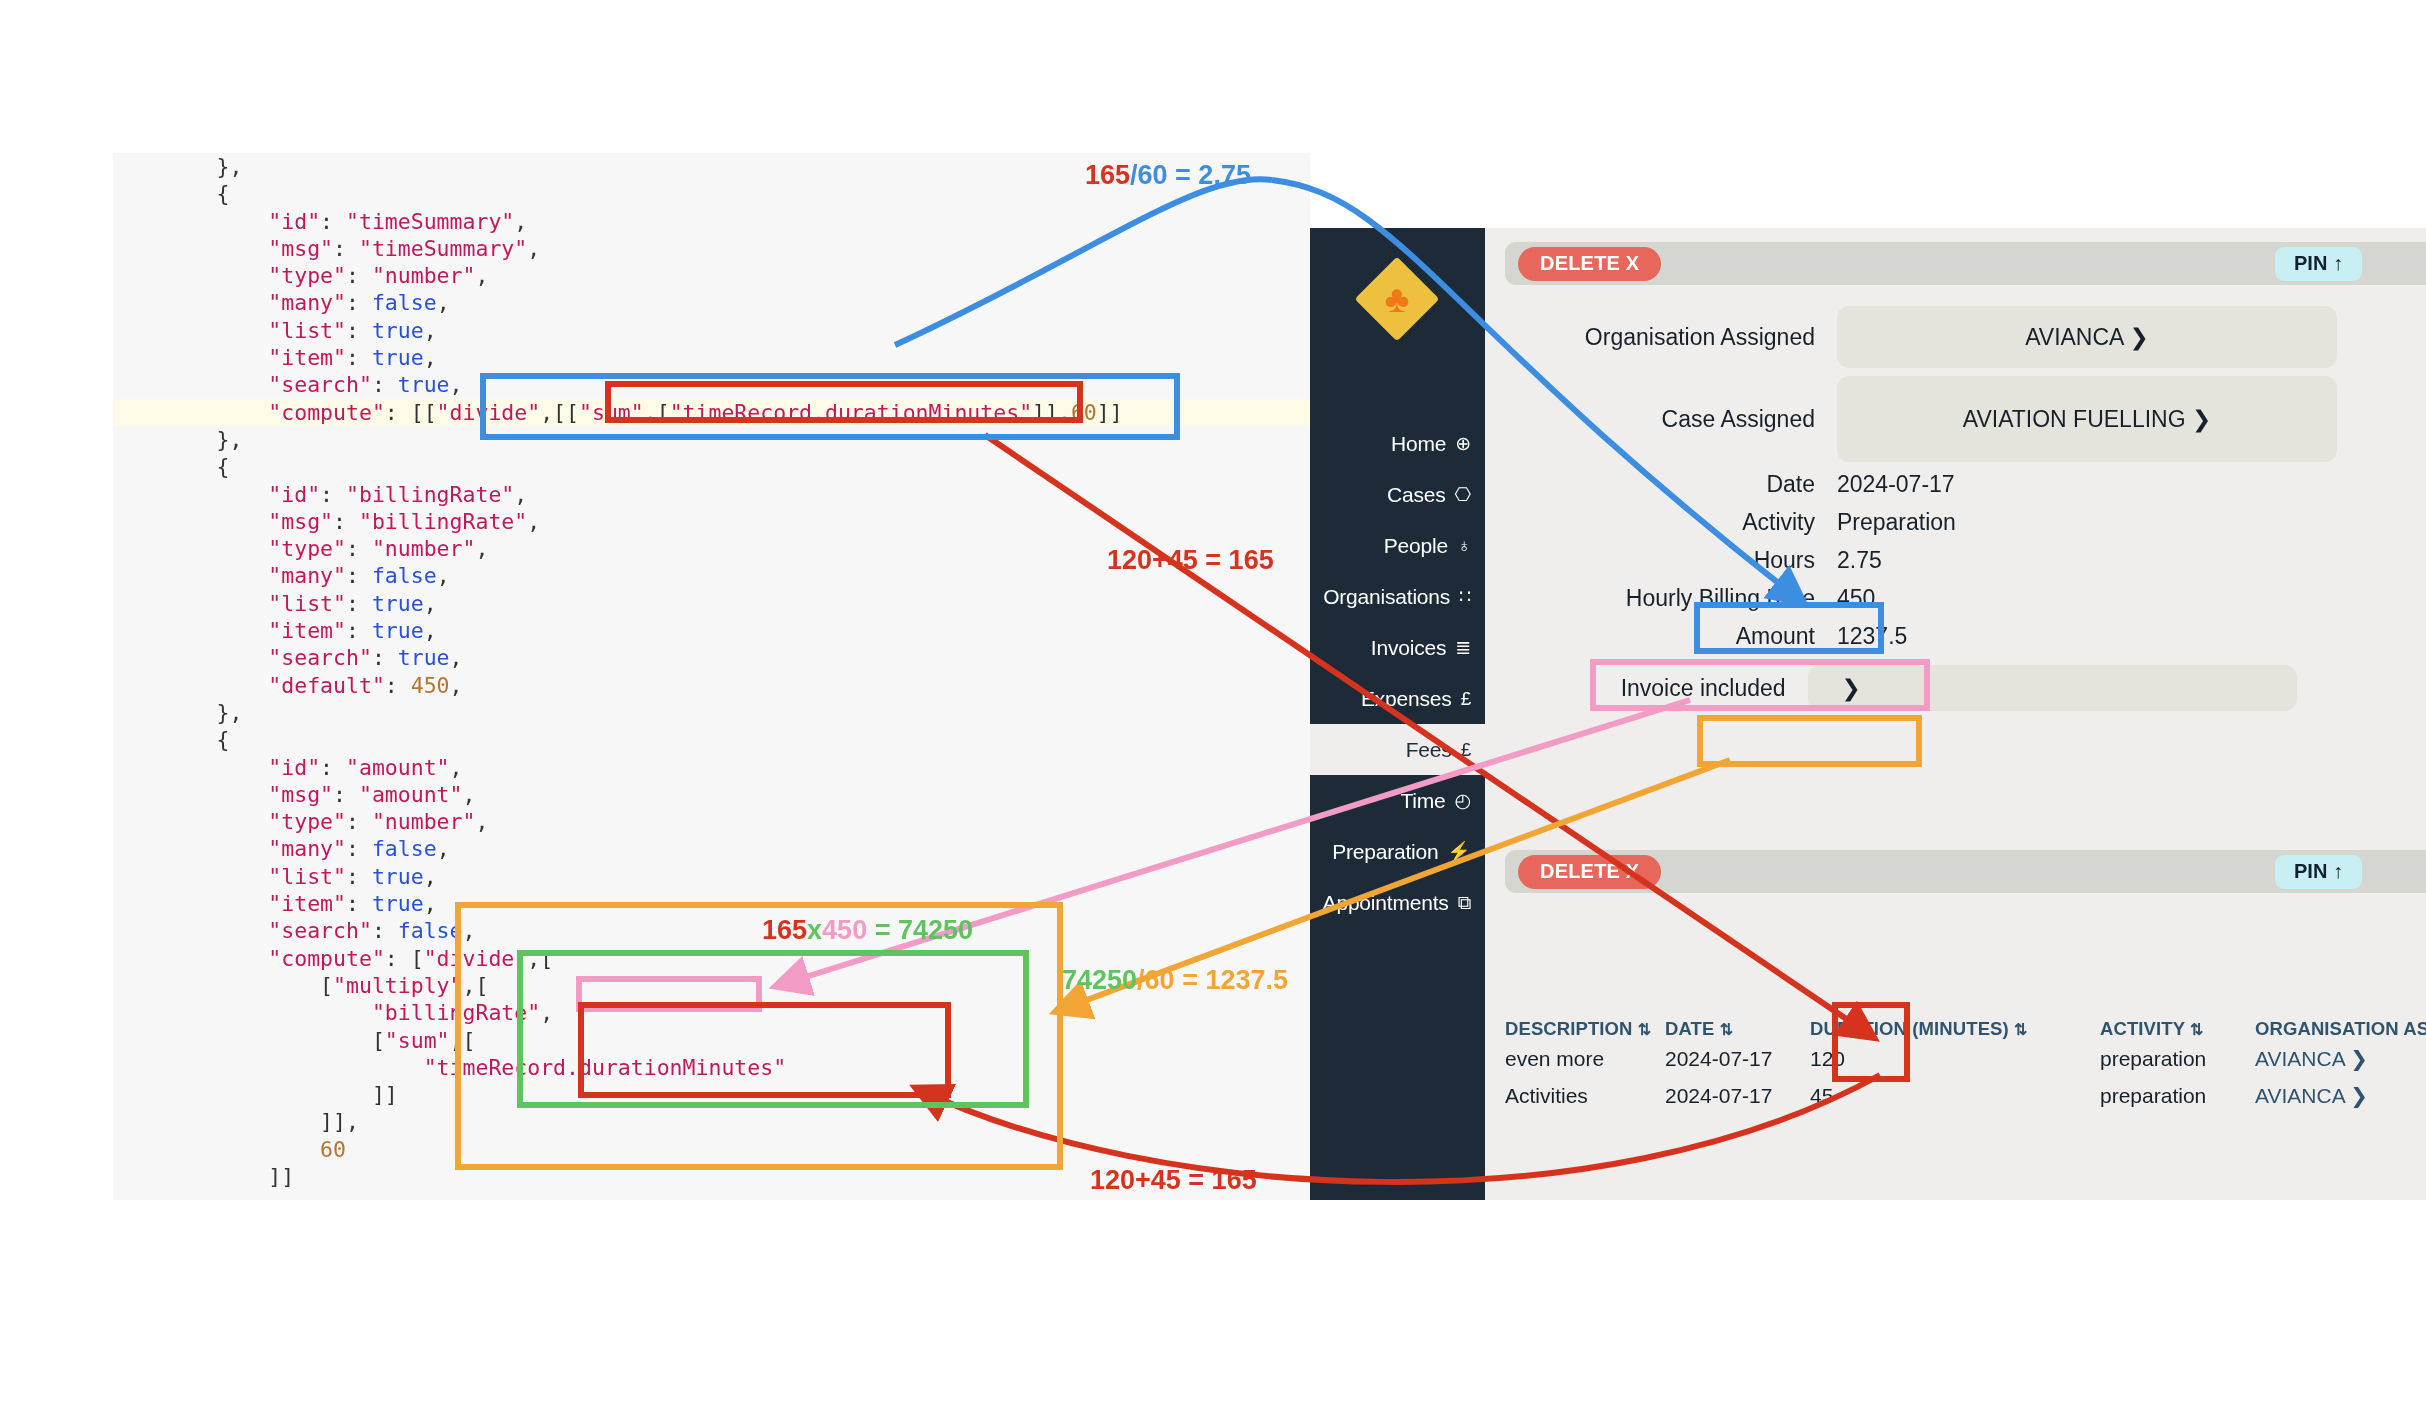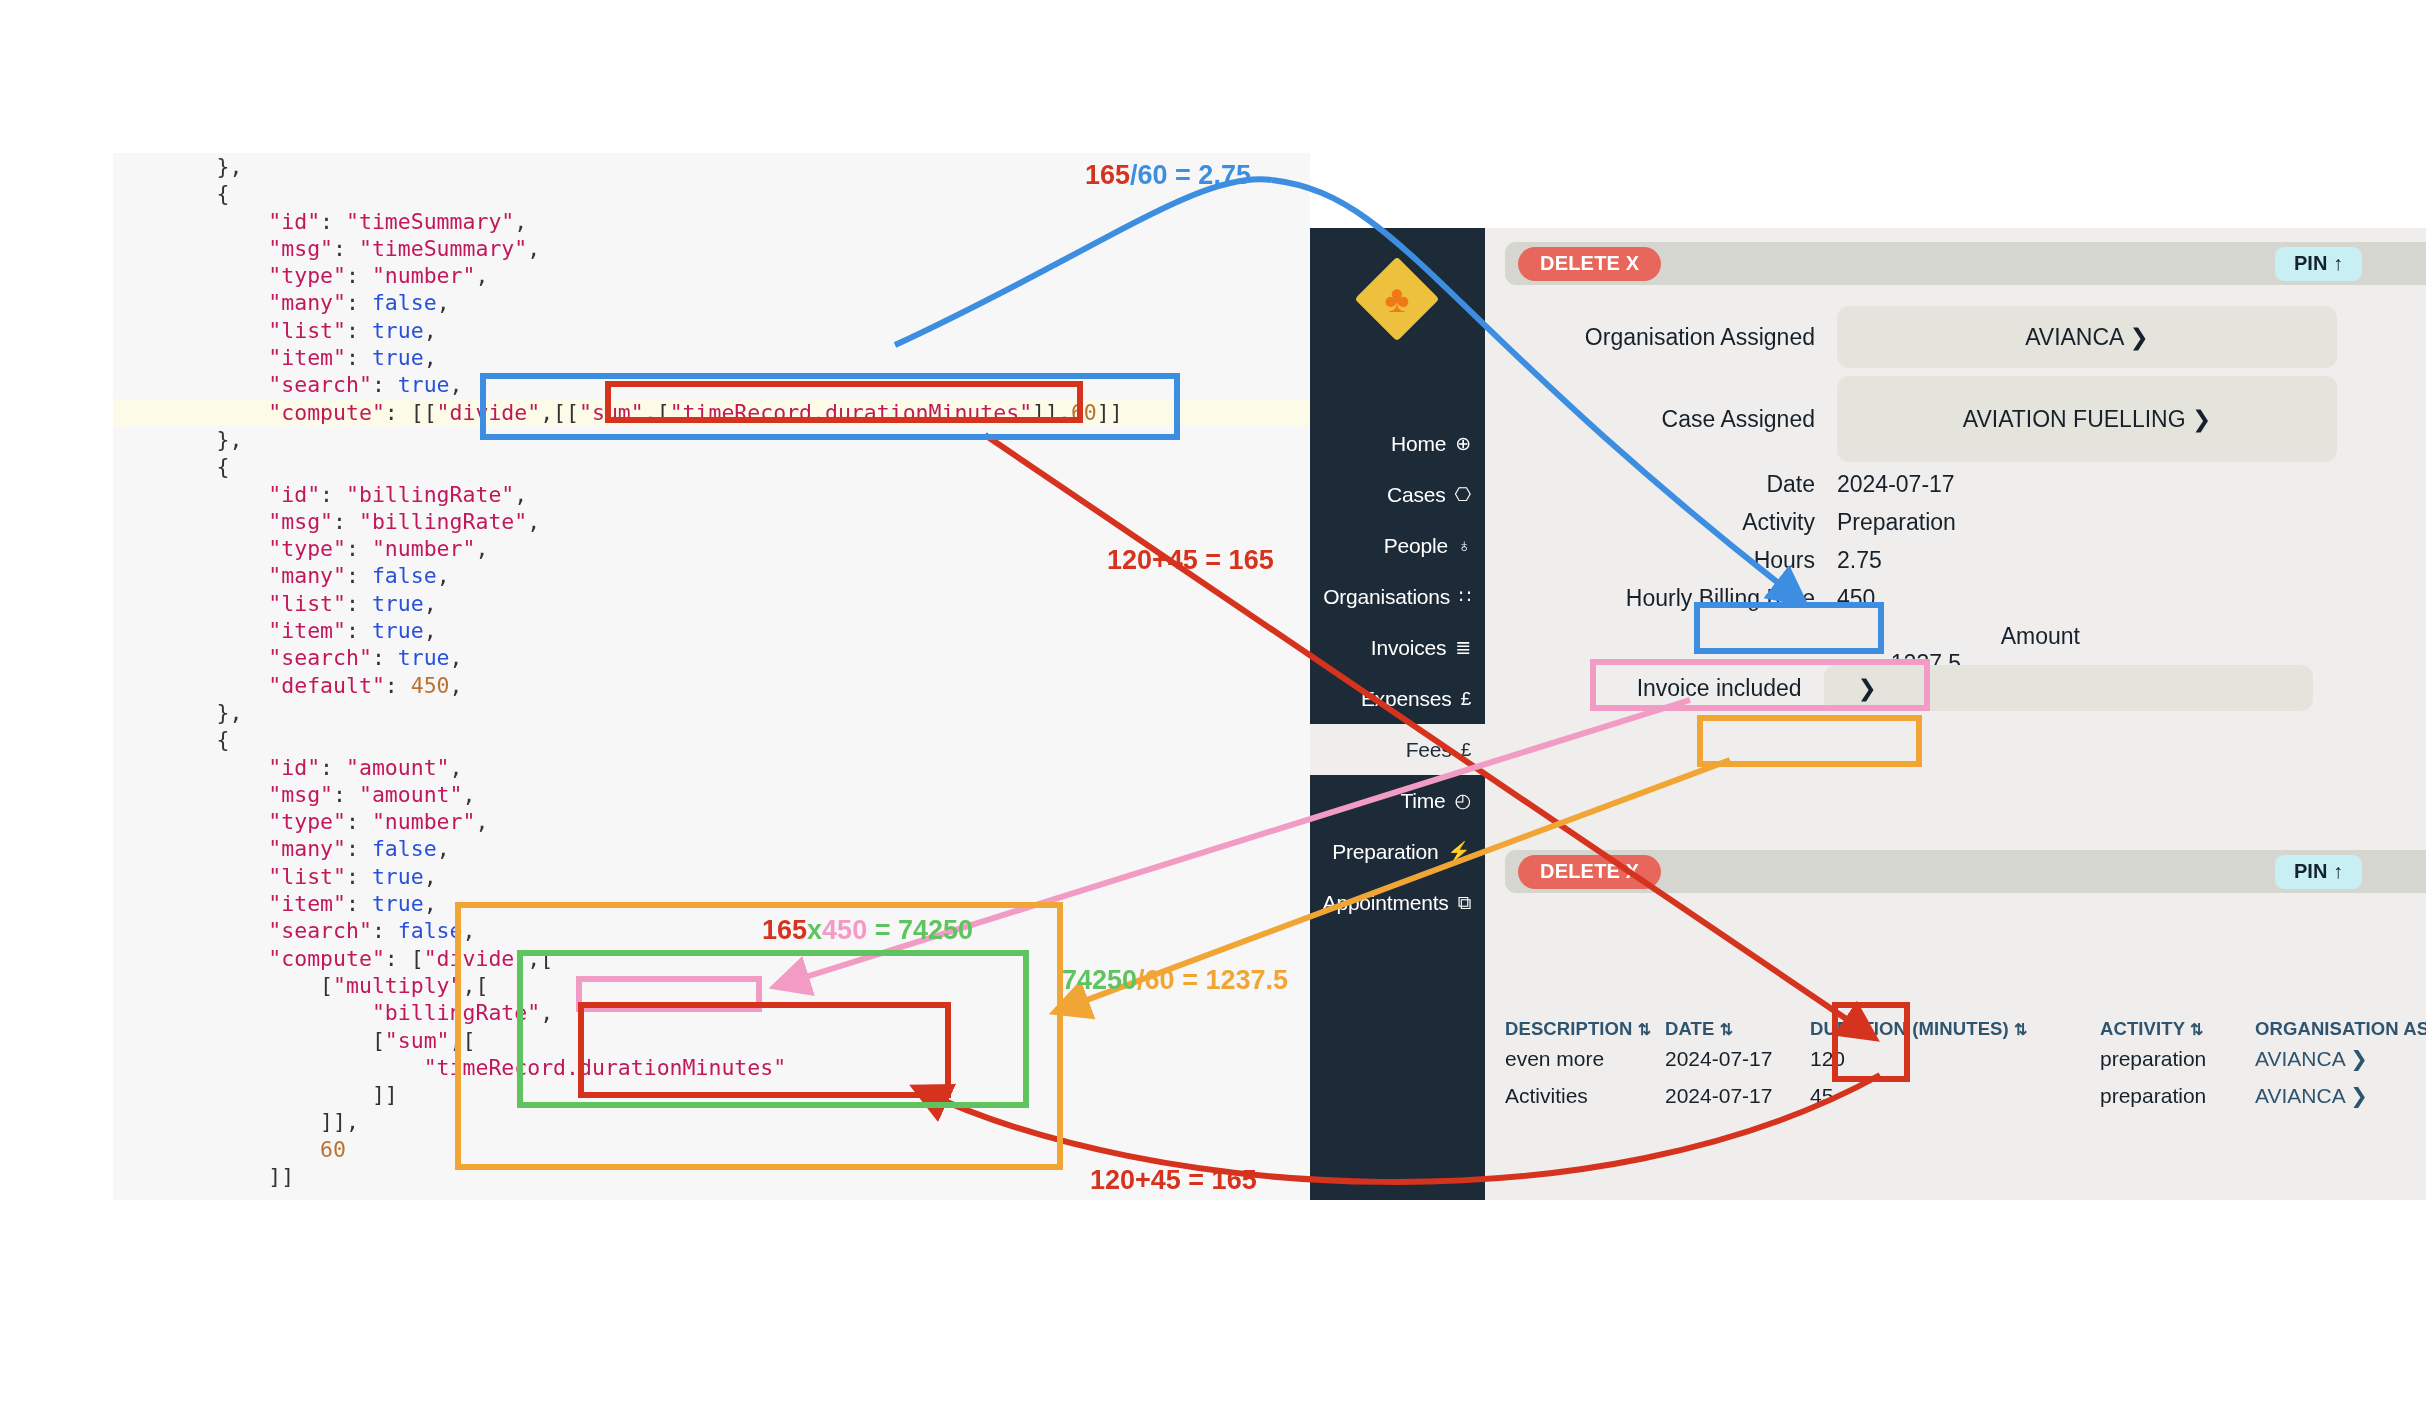--- a/index.html
+++ b/index.html
@@ -306,26 +306,26 @@
       <div class="field-row" style="left:0px; top:319px; width:860px;">
         <div class="field-label" style="width:330px;">Hours</div>
         <div class="field-plain" style="margin-left:22px;">2.75</div>
       </div>
 
       <div class="field-row" style="left:0px; top:357px; width:860px;">
         <div class="field-label" style="width:330px;">Hourly Billing Rate</div>
         <div class="field-plain" style="margin-left:22px;">450</div>
       </div>
 
-      <div class="field-row" style="left:0px; top:395px; width:860px;flex-direction:column;">
+      <div class="field-row" style="left:0px; top:395px; width:860px;">
         <div class="field-label" style="width:330px;">Amount</div>
         <div class="field-plain" style="margin-left:22px;">1237.5</div>
       </div>
 
-      <div class="field-row" style="left:16px; top:437px; width:812px;">
+      <div class="field-row" style="left:0px; top:437px; width:812px;">
         <div class="field-label" style="width:330px;">Invoice included</div>
         <div class="field-pill" style="margin-left:22px; width:500px; height:46px; justify-content:flex-start; padding-left:34px;">❯</div>
       </div>
 
       <div class="actionbar" style="top:622px;">
         <div class="btn-delete">DELETE X</div>
         <div class="btn-pin">PIN ↑</div>
       </div>
 
       <div class="tbl">

